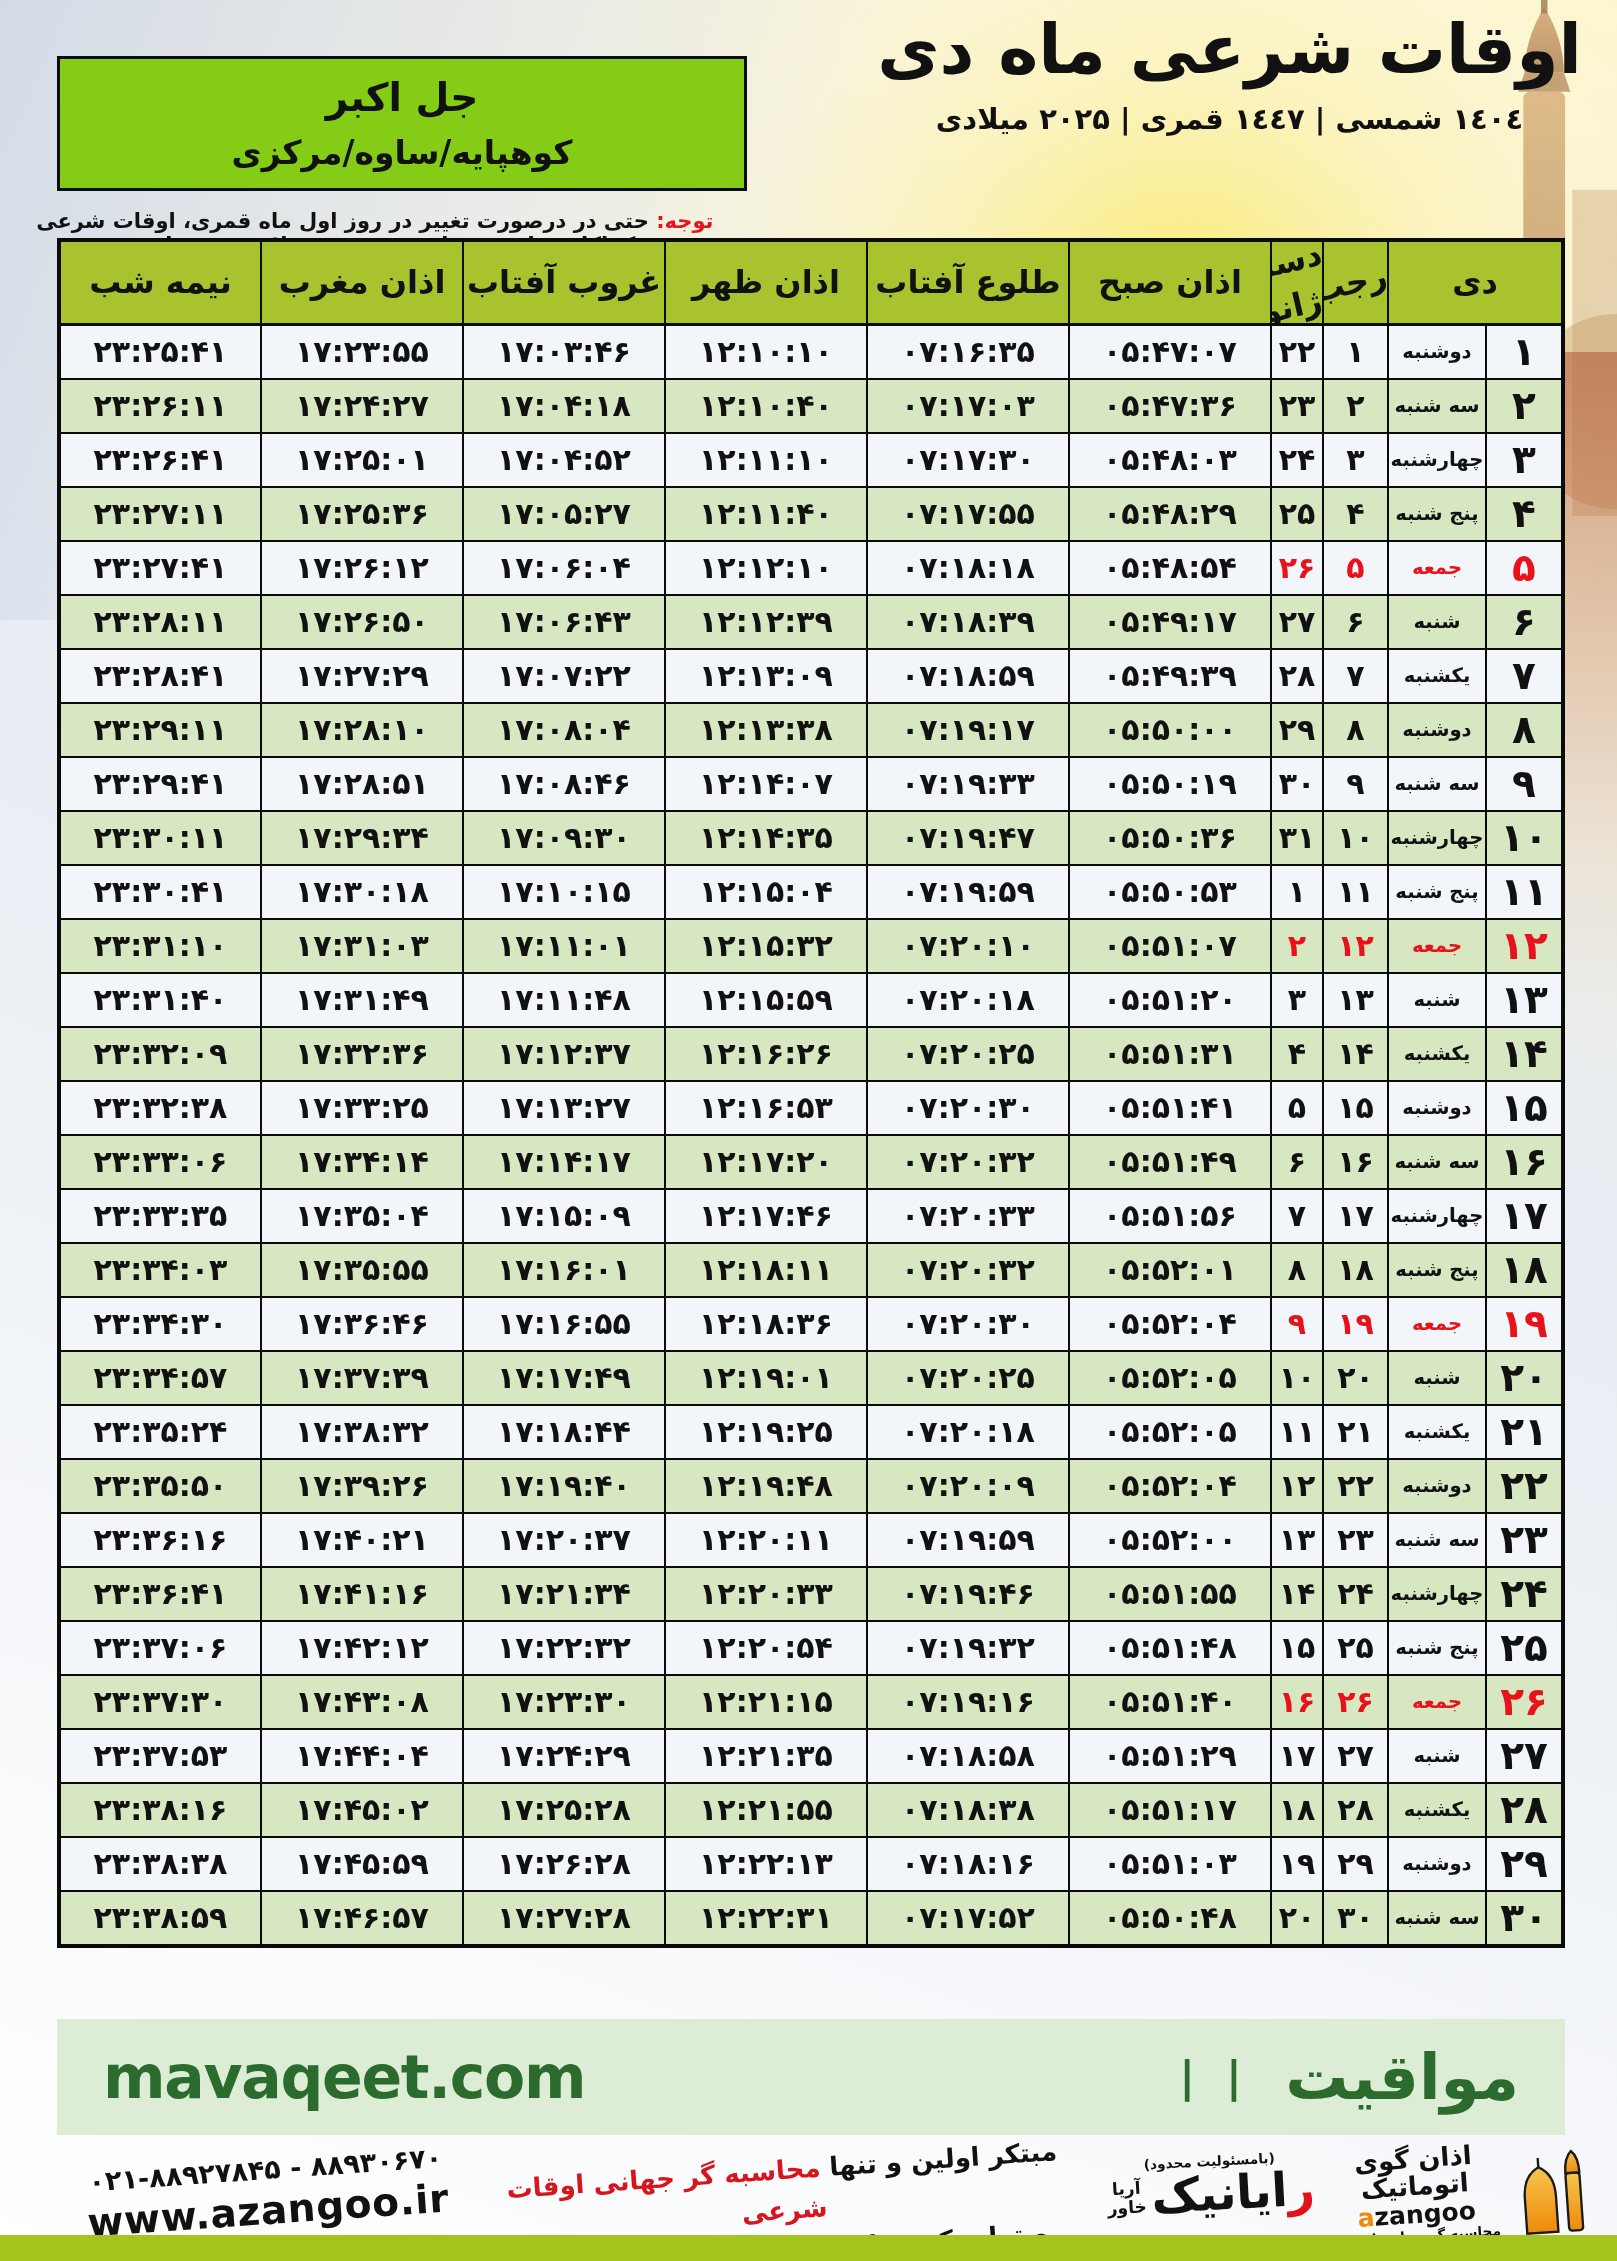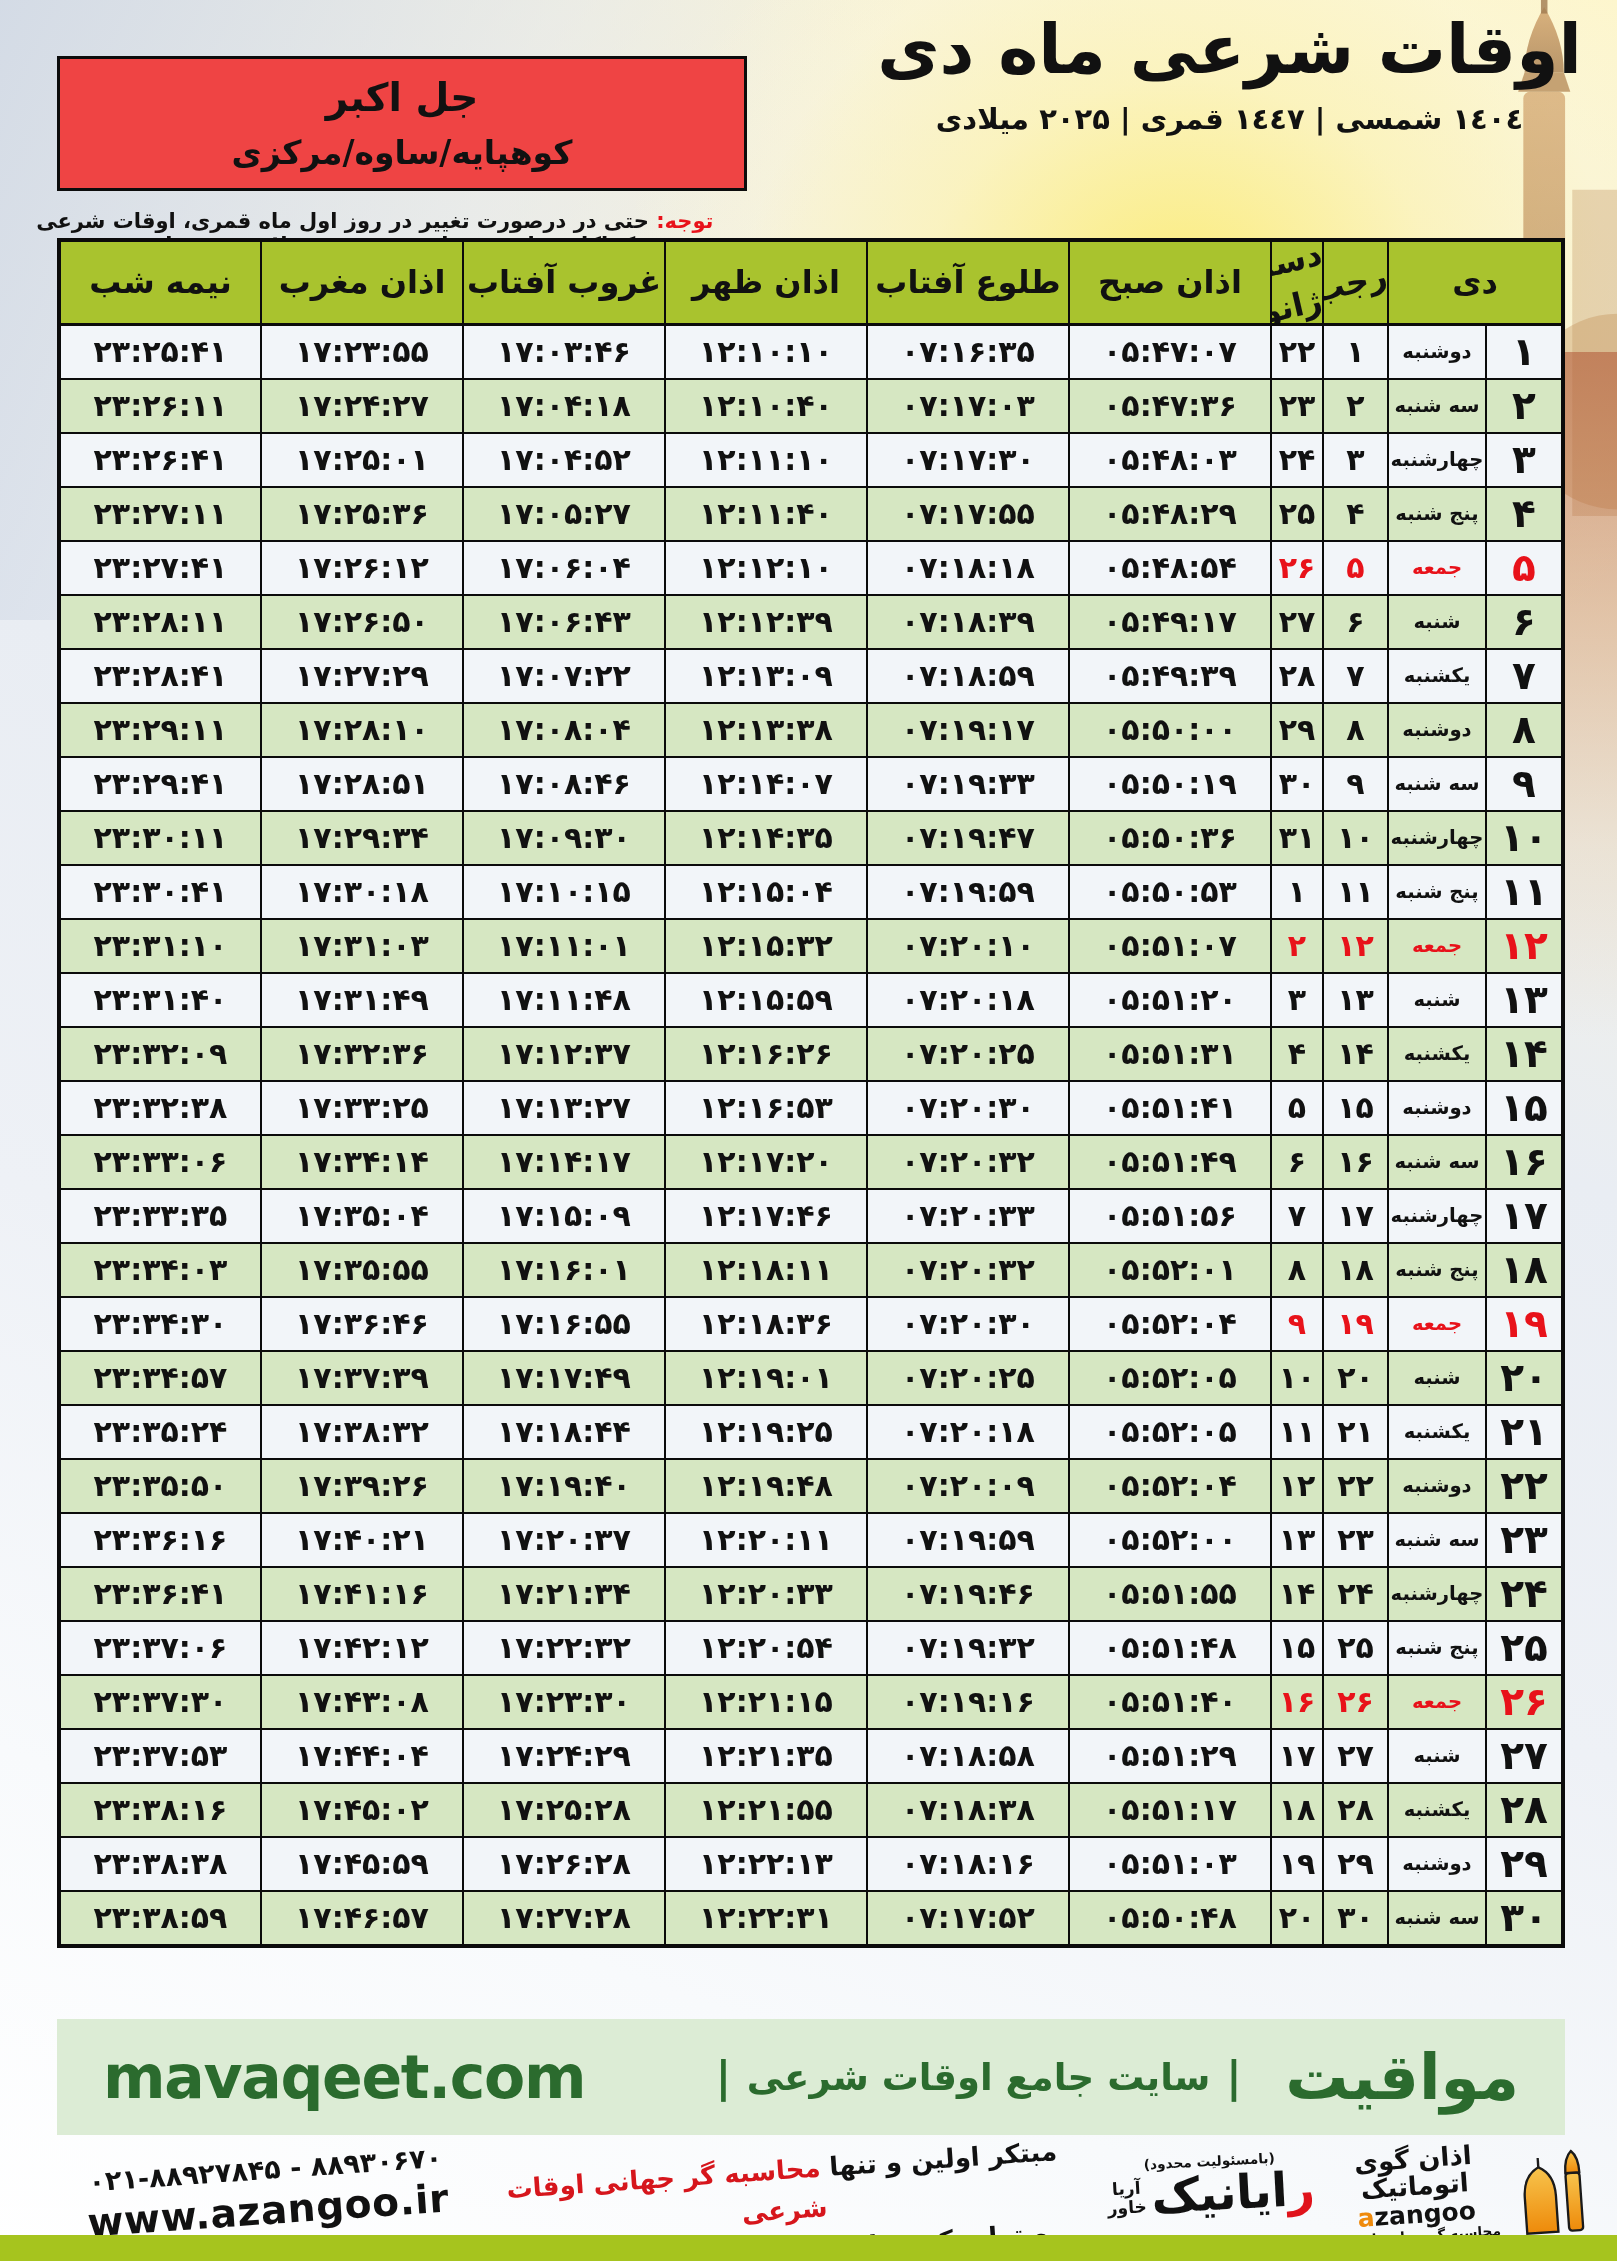--- a/index.html
+++ b/index.html
@@ -16,21 +16,21 @@
   .bg-glow{top:-170px;right:-117px;width:1109px;height:913px;border-radius:50%;
     background:radial-gradient(ellipse at center,rgba(251,236,120,.95) 0%,rgba(252,243,180,.7) 32%,rgba(252,247,215,.35) 55%,rgba(252,247,215,0) 72%);}
   .warm-edge{right:0;top:352px;width:56px;height:685px;
     background:linear-gradient(180deg,rgba(176,84,52,.55) 0%,rgba(198,122,72,.38) 38%,rgba(219,176,132,.2) 72%,rgba(219,176,132,0) 100%);}
   .mosque{right:-13px;top:-6.5px;opacity:.8;}
   
   .title-block{top:11.7px;right:36px;width:705px;text-align:center;direction:rtl;}
   .page-title{font-size:68px;font-weight:bold;line-height:1.12;margin:0;}
   .page-subtitle{font-size:34px;font-weight:bold;margin-top:3.9px;}
   .calendar-years{font-size:29px;font-weight:bold;margin-top:14.4px;}
-  .location-box{left:57px;top:56px;width:684px;height:129px;border:3.3px solid #0c0c0c;background:#ef4444;
+  .location-box{left:57px;top:56px;width:684px;height:129px;border:3.3px solid #0c0c0c;background:#84cc16;
     display:flex;flex-direction:column;justify-content:space-evenly;align-items:center;text-align:center;direction:rtl;}
   .location-name{font-size:39px;font-weight:bold;line-height:1;}
   .location-region{font-size:33px;font-weight:bold;line-height:1;}
   .location-coords{font-size:23.5px;font-weight:bold;line-height:1;}
   .notice{left:7.8px;top:209px;width:734px;text-align:center;direction:rtl;font-size:21px;font-weight:bold;}
   .notice .red{color:#e8121a;}
   
   table.times-table{left:57px;top:238px;width:1508px;position:absolute;border-collapse:collapse;direction:rtl;
     table-layout:fixed;}
   .times-table th,.times-table td{border:2px solid #0b0b0b;border-top-width:2.6px;border-bottom-width:2.6px;
@@ -510,21 +510,20 @@
         <td class="cell-time">۱۷:۲۷:۲۸</td>
         <td class="cell-time">۱۷:۴۶:۵۷</td>
         <td class="cell-time">۲۳:۳۸:۵۹</td>
       </tr>
     </tbody>
 </table>
 
 <div class="layer mavaqeet-bar">
   <span class="mv-wordmark">مواقیت</span>
   <span class="mv-sep">|</span>
-  <span class="mv-site">سایت جامع اوقات شرعی</span>
   <span class="mv-sep">|</span>
   <span class="mv-spacer"></span>
   <span class="mv-domain">mavaqeet.com</span>
 </div>
 
 <div class="layer contact">
   <div class="phone">۰۲۱-۸۸۹۲۷۸۴۵ - ۸۸۹۳۰۶۷۰</div>
   <div class="website">www.azangoo.ir</div>
 </div>
 

